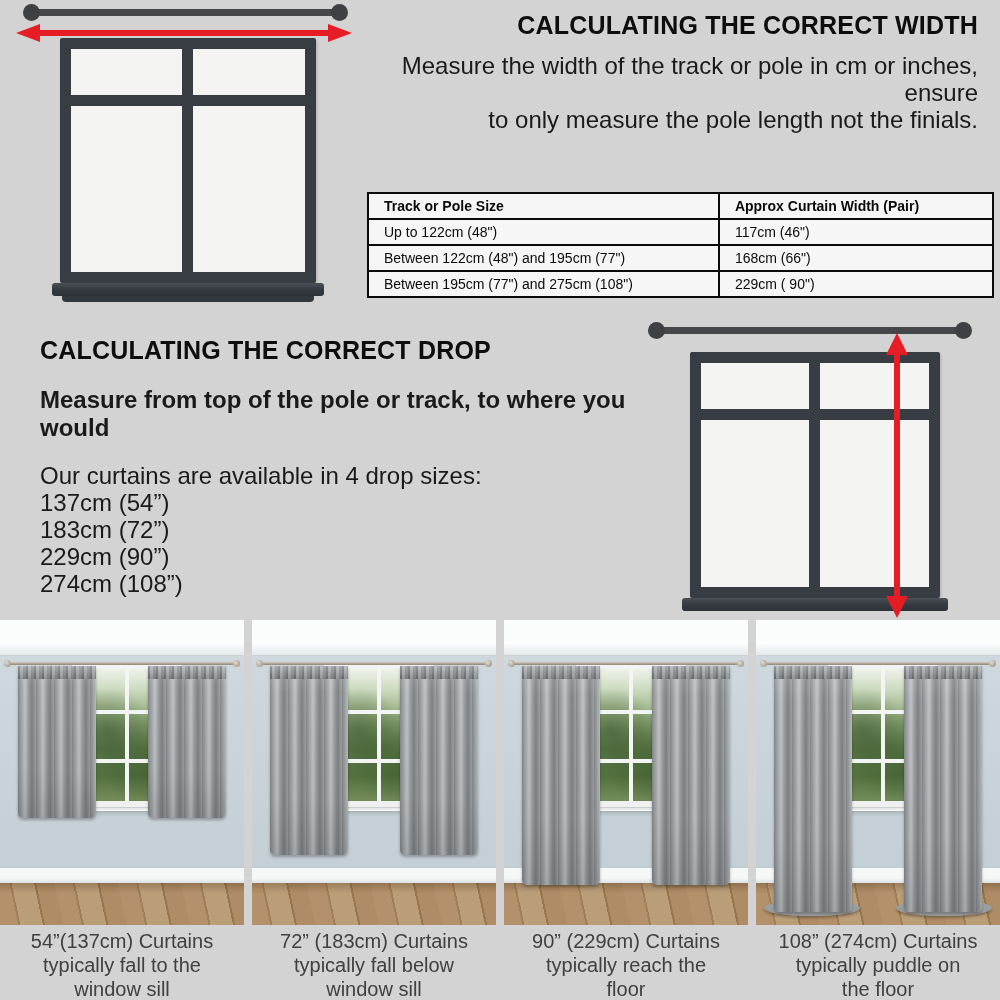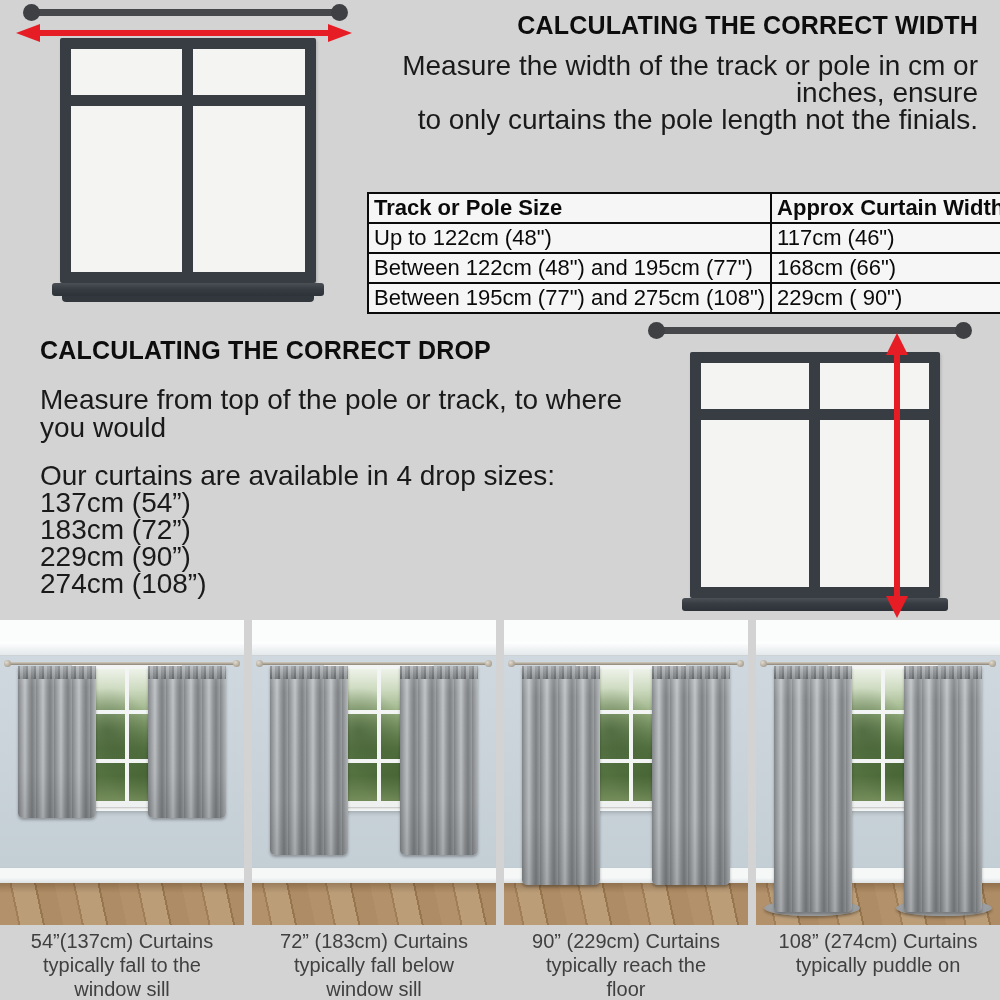--- a/index.html
+++ b/index.html
@@ -10,26 +10,26 @@
   .dpole{position:absolute;height:7px;background:#45474a;border-radius:4px;}
   .dfinial{position:absolute;width:17px;height:17px;border-radius:50%;background:#3e4043;}
   .dframe{position:absolute;background:#373d43;border-radius:2px;box-shadow:1px 2px 3px rgba(0,0,0,.18);}
   .dpane{position:absolute;background:#f4f4f2;}
   .dsill{position:absolute;background:linear-gradient(180deg,#4a5056 0%,#363c42 45%,#2c3237 100%);border-radius:3px;}
   .dsill2{position:absolute;background:#31373c;border-radius:0 0 4px 4px;}
   .darrow{position:absolute;}
 
   
   .h-title{position:absolute;font-size:25px;font-weight:bold;letter-spacing:.2px;color:#0d0d0d;white-space:nowrap;}
-  .txt{position:absolute;font-size:28px;line-height:27px;color:#1a1a1a;}
+  .txt{position:absolute;font-size:24px;line-height:27px;color:#1a1a1a;}
   .width-copy{text-align:right;}
 
   
   table.size-table{position:absolute;left:367px;top:192px;width:627px;border-collapse:collapse;background:#f6f6f6;}
-  table.size-table th,table.size-table td{border:2px solid #0a0a0a;font-size:22px;padding:1px 5px;height:22px;white-space:nowrap;background:#f6f6f6;color:#0a0a0a;text-align:left;}
+  table.size-table th,table.size-table td{border:2px solid #0a0a0a;font-size:14px;padding:1px 15px;height:22px;white-space:nowrap;background:#f6f6f6;color:#0a0a0a;text-align:left;}
   table.size-table th{font-weight:bold;}
   table.size-table col.c1{width:352px;} table.size-table col.c2{width:275px;}
 
   
   .photo{position:absolute;top:620px;width:244px;height:305px;overflow:hidden;background:#c9d2d9;}
   .ceiling{position:absolute;left:0;right:0;top:0;height:22px;background:#fbfcfc;}
   .molding{position:absolute;left:0;right:0;top:22px;height:13px;background:linear-gradient(180deg,#ffffff,#e4e9eb);border-bottom:1px solid #ccd2d6;}
   .wall{position:absolute;left:0;right:0;top:36px;height:212px;background:linear-gradient(180deg,#cfd8de,#c4ced5);}
   .baseboard{position:absolute;left:0;right:0;top:248px;height:15px;background:linear-gradient(180deg,#f6f8f8 65%,#dde2e4);box-shadow:0 1px 2px rgba(0,0,0,.2);}
   .floor{position:absolute;left:0;right:0;top:263px;height:42px;
@@ -83,21 +83,21 @@
       <div class="dpane" style="left:11px;top:68px;width:111px;height:166px;"></div>
       <div class="dpane" style="left:133px;top:68px;width:112px;height:166px;"></div>
     </div>
     <div class="dsill" style="left:52px;top:283px;width:272px;height:13px;"></div>
     <div class="dsill2" style="left:62px;top:296px;width:252px;height:6px;"></div>
   </div>
 
   <div class="h-title width-copy" style="left:370px;top:11px;width:608px;">CALCULATING THE CORRECT WIDTH</div>
   <div class="txt width-copy" style="left:370px;top:52px;width:608px;">
     <div>Measure the width of the track or pole in cm or inches, ensure</div>
-    <div>to only curtains the pole length not the finials.</div>
+    <div>to only measure the pole length not the finials.</div>
   </div>
 
   <table class="size-table">
     <colgroup>
         <col class="c1">
         <col class="c2">
       </colgroup>
     <tbody>
         <tr>
       <th>Track or Pole Size</th>
@@ -112,21 +112,21 @@
       <td>168cm (66")</td>
     </tr>
     <tr>
       <td>Between 195cm (77") and 275cm (108")</td>
       <td>229cm ( 90")</td>
     </tr>
   </tbody>
     </table>
 
   <div class="h-title" style="left:40px;top:336px;">CALCULATING THE CORRECT DROP</div>
-  <div class="txt" style="left:40px;top:386px;width:590px;line-height:28px;">
+  <div class="txt" style="left:40px;top:386px;width:590px;line-height:28px;font-weight:bold;">
     <div>Measure from top of the pole or track, to where you would</div>
   </div>
   <div class="txt" style="left:40px;top:462px;">Our curtains are available in 4 drop sizes:</div>
   <div class="txt" style="left:40px;top:489px;">
     <div>137cm (54”)</div>
     <div>183cm (72”)</div>
     <div>229cm (90”)</div>
     <div>274cm (108”)</div>
   </div>
 
@@ -253,15 +253,16 @@
     <div>window sill</div>
   </div>
   <div class="caption" style="left:504px;">
     <div>90” (229cm) Curtains</div>
     <div>typically reach the</div>
     <div>floor</div>
   </div>
   <div class="caption" style="left:756px;">
     <div>108” (274cm) Curtains</div>
     <div>typically puddle on</div>
+    <div>the floor</div>
   </div>
 
 </div>
 
 </body></html>

